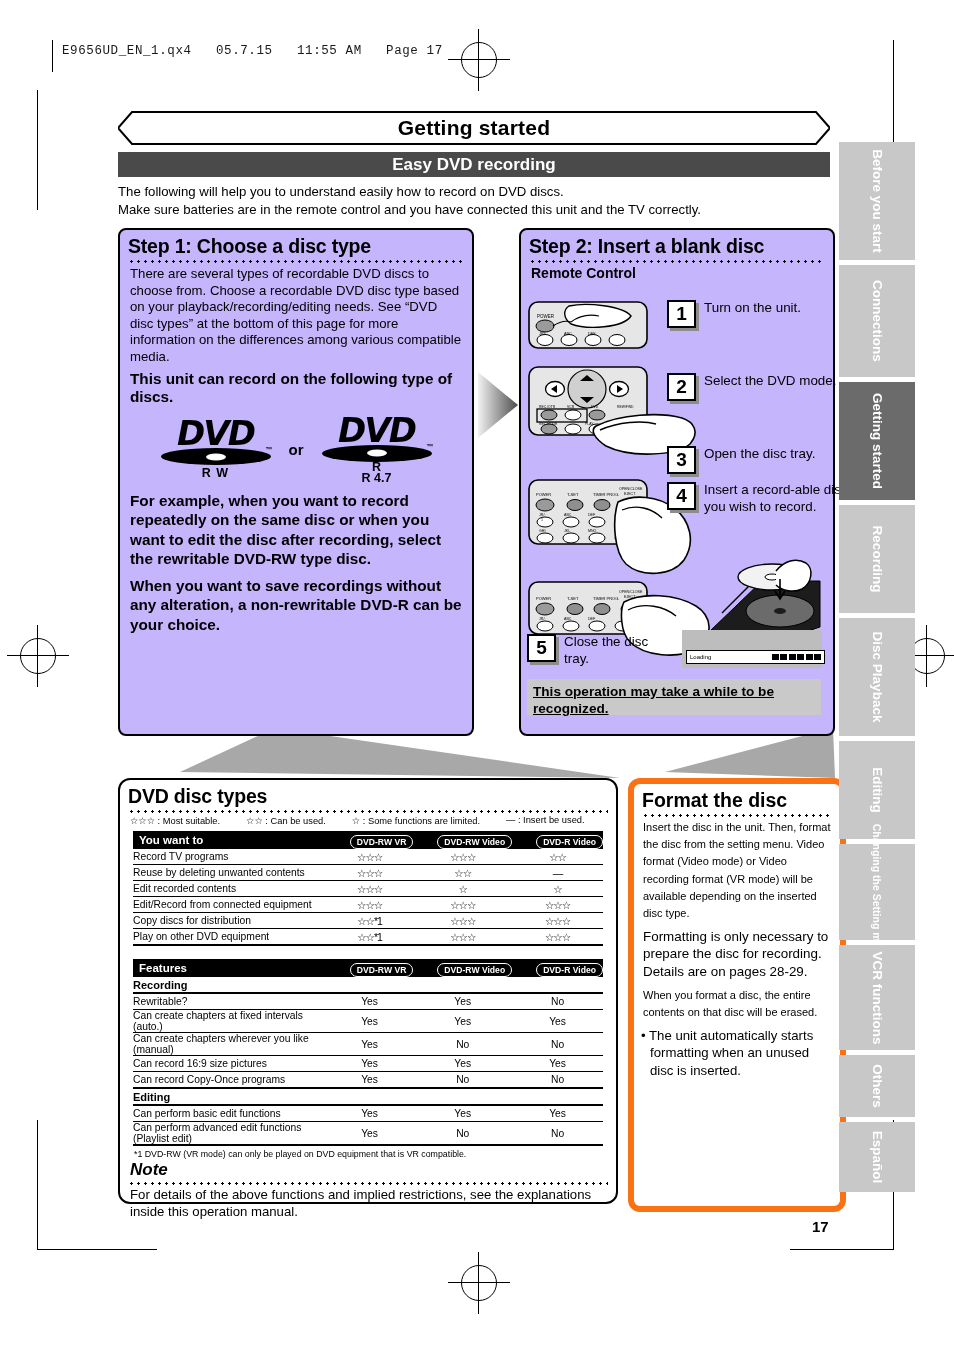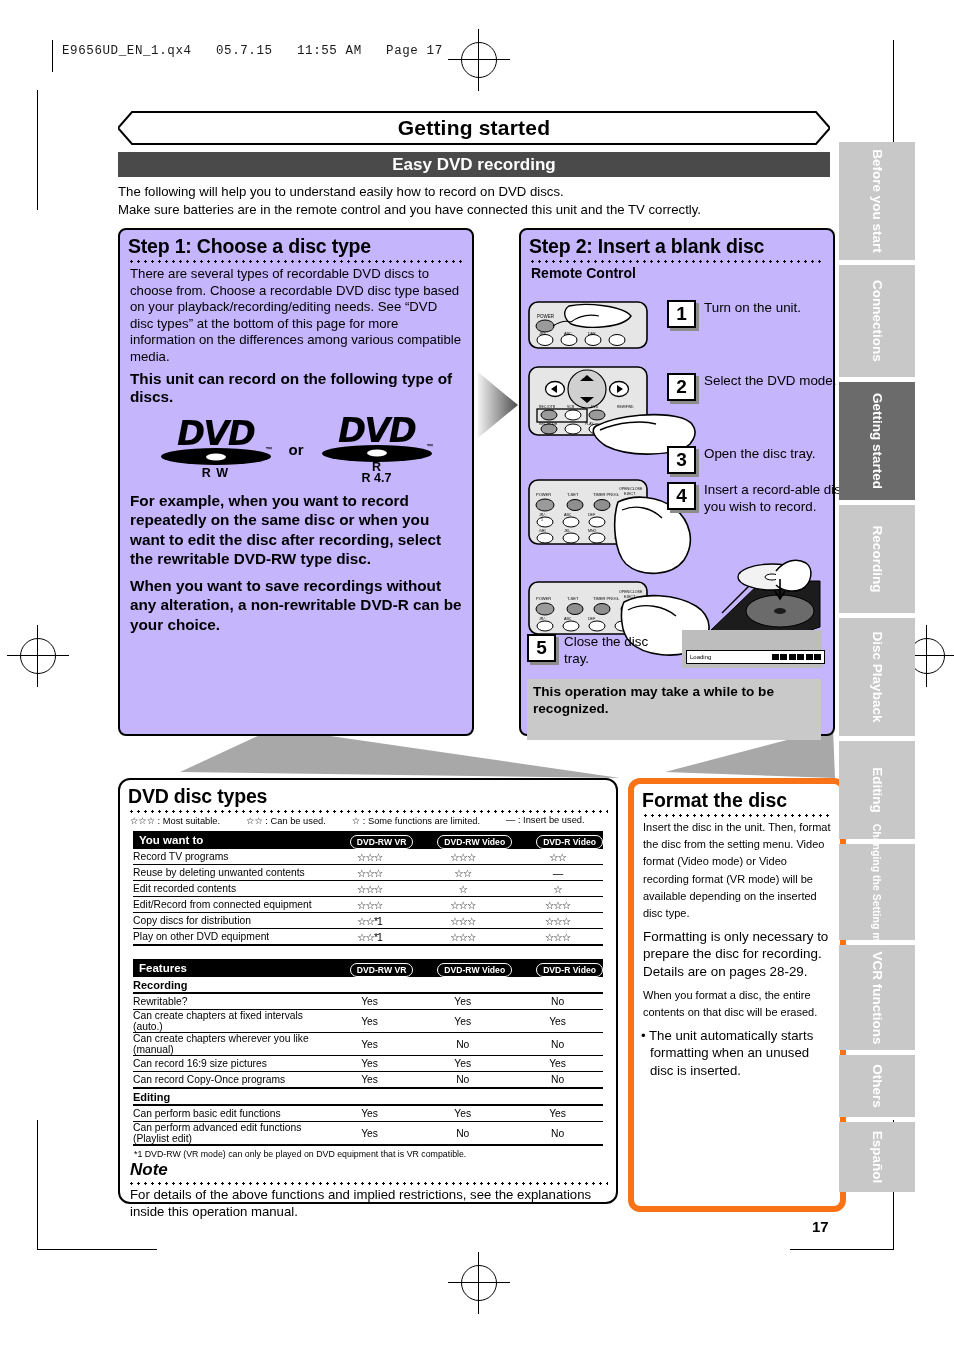--- a/index.html
+++ b/index.html
@@ -59,22 +59,22 @@
   .remlabel{font-weight:bold;font-size:14px;padding:2px 4px 0 10px;}
   .numbox{width:25px;height:24px;border:2px solid #000;display:flex;align-items:center;
           justify-content:center;font-weight:bold;font-size:19px;
           box-shadow:3px 3px 0 0 #8c8c8c;background:#fff;}
   .steptxt{font-size:13.4px;line-height:16.5px;}
   .greybar{position:absolute;background:#bdbdbd;}
   .loadbox{position:absolute;border:1px solid #000;background:#fff;height:12px;
            display:flex;align-items:center;padding:0 3px;font-size:6px;}
   .loaddash{margin-left:auto;display:flex;gap:1.5px;}
   .loaddash i{display:block;width:7px;height:6px;background:#000;}
-  .noteban{position:absolute;left:527px;top:679px;width:294px;height:61px;background:#c9c9c9;
-           font-weight:bold;font-size:13.6px;line-height:17px;padding:4px 6px 0 6px;box-sizing:border-box;}
+  .noteban{position:absolute;left:527px;top:679px;width:294px;height:36px;background:#c9c9c9;
+           font-weight:bold;font-size:13.6px;line-height:17px;padding:4px 6px 0 6px;box-sizing:border-box;text-decoration:underline;}
 
   
   .discbox{position:absolute;left:118px;top:778px;width:496px;height:422px;border:2px solid #000;border-radius:12px;background:#fff;}
   .fmtbox{position:absolute;left:628px;top:778px;width:206px;height:422px;border:6px solid #f97316;border-radius:12px;background:#fff;}
 
   .legend{font-size:9.3px;padding:2px 0 0 10px;display:flex;gap:26px;}
   .tbl{width:470px;margin:5px auto 0 auto;border-collapse:collapse;}
   .tbl td,.tbl th{padding:0;}
   .hdr{background:#000;color:#fff;height:17px;}
   .hdr .lbl{font-weight:bold;font-size:11.5px;padding-left:6px;}

